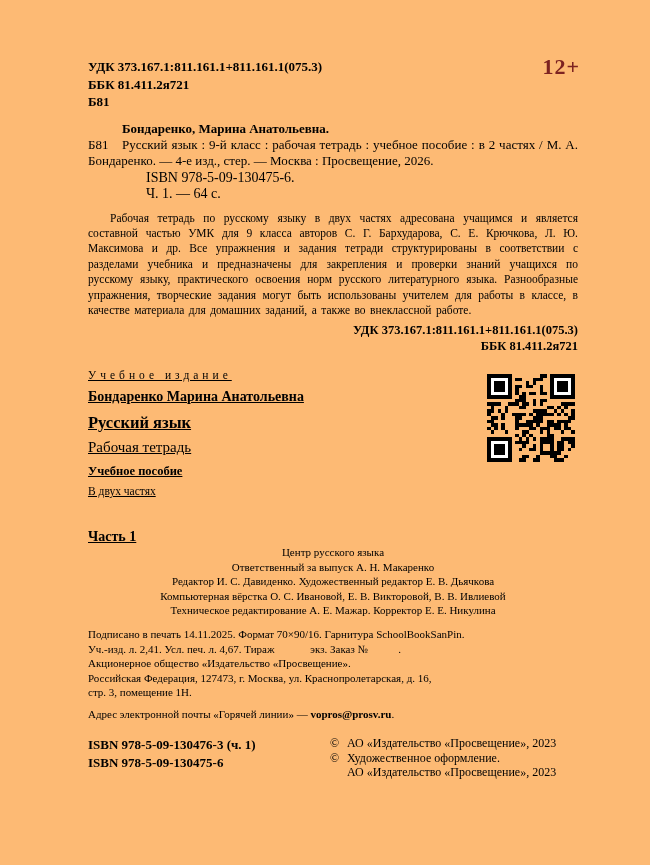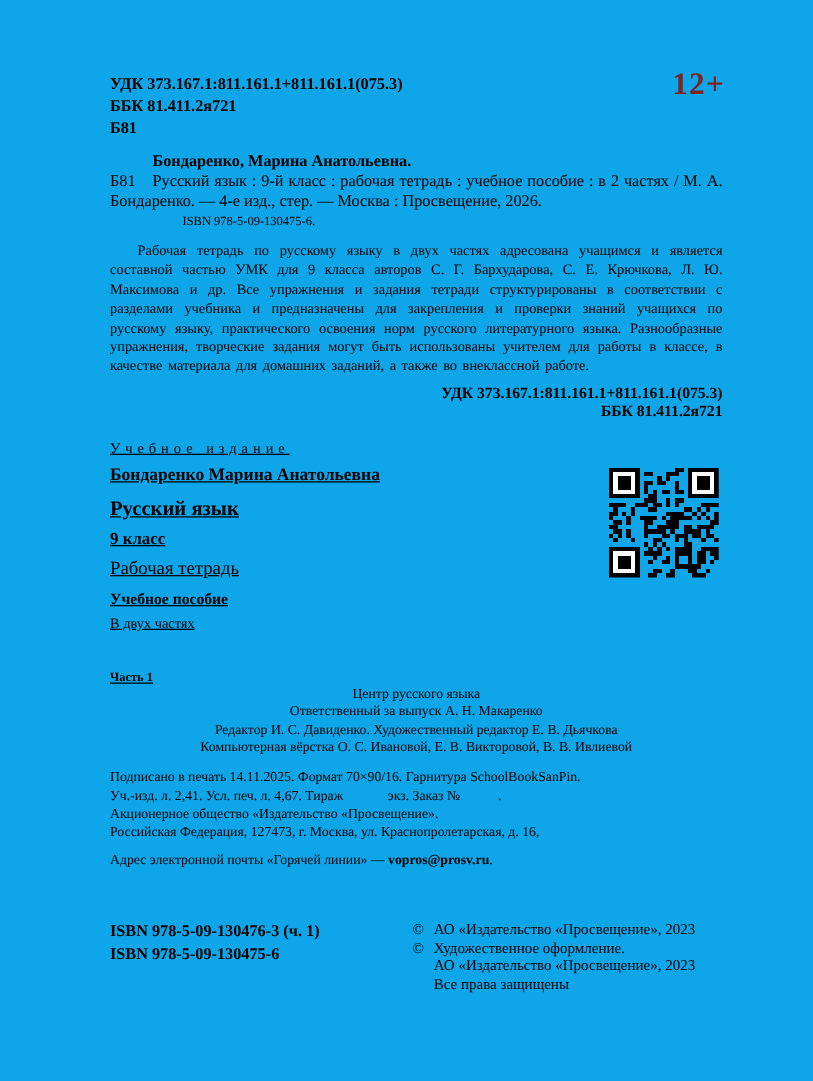--- a/index.html
+++ b/index.html
@@ -1,44 +1,44 @@
 <!DOCTYPE html>
 <html><head>
 <meta charset="utf-8">
 <style>
   html,body { margin:0; padding:0; background:#fff; }
   .page {
-    position:relative; width:650px; height:865px; background:#0ea5e9; color:#000;
+    position:relative; width:650px; height:865px; background:#fdba74; color:#000;
     font-family:"Liberation Serif", serif; overflow:hidden;
   }
   .content { position:absolute; left:88px; top:58px; width:490px; }
 
   .topcodes { font-size:13px; font-weight:bold; line-height:17.5px; }
-  .age { position:absolute; right:-2px; top:-4px; font-size:25px; font-weight:bold; letter-spacing:1px; }
+  .age { position:absolute; right:-2px; top:-4px; font-size:22px; font-weight:bold; letter-spacing:1px; }
 
   .catalog { position:relative; margin-top:9px; }
   .catalog .heading { font-weight:bold; font-size:13px; line-height:17px; margin-left:34px; }
   .desc-wrap { position:relative; }
   .code-b81 { position:absolute; left:0; top:0; font-size:13px; line-height:16.5px; }
   .desc { margin:0; font-size:13px; line-height:16.5px; text-align:justify; text-indent:34px; }
-  .sub { margin-left:58px; font-size:10px; line-height:16.5px; }
+  .sub { margin-left:58px; font-size:14px; line-height:16.5px; }
 
   .annotation { margin:8px 0 0 0; font-size:11.5px; line-height:15.4px; text-align:justify; text-indent:22px; word-spacing:1.6px; }
 
   .codes-right { margin-top:5px; text-align:right; font-weight:bold; font-size:12.5px; line-height:15.5px; }
 
   .edition { margin-top:15px; text-align:left;text-decoration:underline; }
   .ed-label   { font-size:11.5px; letter-spacing:4px; margin-bottom:8px; }
   .ed-author  { font-size:14px; font-weight:bold; margin-bottom:8px; }
   .ed-title   { font-size:16.5px; font-weight:bold; margin-bottom:6px; }
   .ed-grade   { font-size:13.5px; font-weight:bold; margin-bottom:8px; }
   .ed-subtitle{ font-size:15px; margin-bottom:8px; }
   .ed-type    { font-size:12.5px; font-weight:bold; margin-bottom:6px; }
   .ed-parts   { font-size:11.5px; margin-bottom:2px; }
-  .ed-part    { font-size:10px; font-weight:bold;margin-top:32px; }
+  .ed-part    { font-size:14px; font-weight:bold;margin-top:32px; }
 
   .qr { position:absolute; left:399px; top:316px; width:88px; height:88px; }
 
   .credits { text-align:center; font-size:11px; line-height:14.4px; }
   .it { }
 
   .print { margin-top:10px; text-align:left; font-size:11px; line-height:14.4px; }
   .print .pre { white-space:pre-wrap; }
   .email-line { margin-top:8px; }
   .email { font-weight:bold; }
@@ -64,52 +64,54 @@
       <div class="age" style="color: rgb(125, 35, 33);">12+</div>
     </div>
 
     <div class="catalog">
       <div class="heading">Бондаренко, Марина Анатольевна.</div>
       <div class="desc-wrap">
         <span class="code-b81">Б81</span>
         <p class="desc">Русский язык : 9-й класс : рабочая тетрадь : учебное пособие : в 2 частях / М. А. Бондаренко. — 4-е изд., стер. — Москва : Просвещение, 2026.</p>
       </div>
       <div class="sub">ISBN 978-5-09-130475-6.</div>
+      <div class="sub">Ч. 1. — 64 с.</div>
     </div>
 
     <p class="annotation">Рабочая тетрадь по русскому языку в двух частях адресована учащимся и является составной частью УМК для 9 класса авторов С. Г. Бархударова, С. Е. Крючкова, Л. Ю. Максимова и др. Все упражнения и задания тетради структурированы в соответствии с разделами учебника и предназначены для закрепления и проверки знаний учащихся по русскому языку, практического освоения норм русского литературного языка. Разнообразные упражнения, творческие задания могут быть использованы учителем для работы в классе, в качестве материала для домашних заданий, а также во внеклассной работе.</p>
 
     <div class="codes-right">
       <div>УДК 373.167.1:811.161.1+811.161.1(075.3)</div>
       <div>ББК 81.411.2я721</div>
     </div>
 
     <div class="edition">
       <div class="ed-label">Учебное издание</div>
       <div class="ed-author">Бондаренко Марина Анатольевна</div>
       <div class="ed-title">Русский язык</div>
-      <div class="ed-grade">9 класс</div>
       <div class="ed-subtitle">Рабочая тетрадь</div>
       <div class="ed-type">Учебное пособие</div>
       <div class="ed-parts">В двух частях</div>
       <div class="ed-part">Часть 1</div>
     </div>
 
     <div class="credits">
         <div><span>Центр русского языка</span></div>
         <div><span>Ответственный за выпуск </span><span class="it">А. Н. Макаренко</span></div>
         <div><span>Редактор </span><span class="it">И. С. Давиденко.</span><span> Художественный редактор </span><span class="it">Е. В. Дьячкова</span></div>
         <div><span>Компьютерная вёрстка </span><span class="it">О. С. Ивановой, Е. В. Викторовой, В. В. Ивлиевой</span></div>
+        <div><span>Техническое редактирование </span><span class="it">А. Е. Мажар.</span><span> Корректор </span><span class="it">Е. Е. Никулина</span></div>
       </div>
 
     <div class="print">
       <div class="pre">Подписано в печать 14.11.2025. Формат 70×90/16. Гарнитура SchoolBookSanPin.</div>
       <div class="pre">Уч.-изд. л. 2,41. Усл. печ. л. 4,67. Тираж             экз. Заказ №           .</div>
       <div class="pre">Акционерное общество «Издательство «Просвещение».</div>
       <div class="pre">Российская Федерация, 127473, г. Москва, ул. Краснопролетарская, д. 16,</div>
+      <div class="pre">стр. 3, помещение 1Н.</div>
       <div class="email-line">
         <span>Адрес электронной почты «Горячей линии» — </span><span class="email">vopros@prosv.ru</span><span>.</span>
       </div>
     </div>
 
     <div class="qr"><svg viewBox="0 0 25 25" width="88" height="88" shape-rendering="crispEdges">
           <rect x="0" y="0" width="7" height="7" fill="#000"></rect>
           <rect x="1" y="1" width="5" height="5" fill="#fff"></rect>
           <rect x="2" y="2" width="3" height="3" fill="#000"></rect>
           <rect x="18" y="0" width="7" height="7" fill="#000"></rect>
@@ -332,19 +334,15 @@
         <span>АО «Издательство «Просвещение», 2023</span>
       </div>
       <div class="copy-row">
         <span class="copy-mark">©</span>
         <span>Художественное оформление.</span>
       </div>
       <div class="copy-row">
         <span class="copy-mark"></span>
         <span>АО «Издательство «Просвещение», 2023</span>
       </div>
-      <div class="copy-row">
-        <span class="copy-mark"></span>
-        <span>Все права защищены</span>
-      </div>
     </div>
   </div>
 </div>
 
 </body></html>

